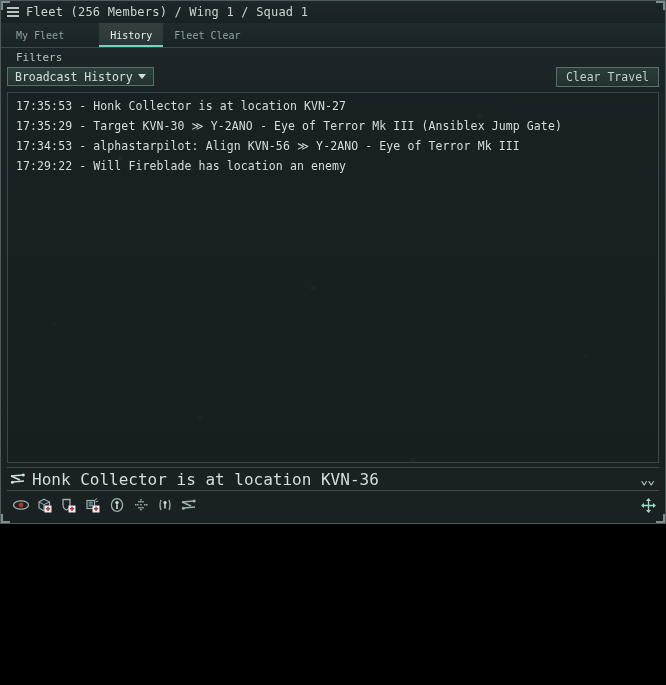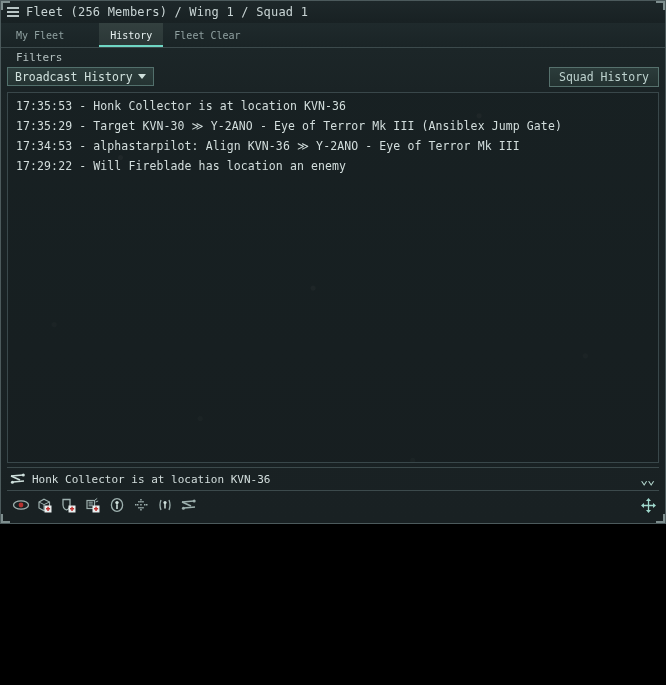--- a/index.html
+++ b/index.html
@@ -207,21 +207,21 @@
   #broadcast-preview {
     flex: 0 0 22px;
     display: flex;
     align-items: center;
     margin: 4px 6px 0 6px;
     border-top: 1px solid #3c4a4c;
     border-bottom: 1px solid #3c4a4c;
     padding: 0 2px;
   }
   #broadcast-preview-text {
-    font-size: 11px;
+    font-size: 16px;
     color: #d3dedd;
     margin-left: 7px;
     white-space: nowrap;
   }
   .spacer { flex: 1 1 auto; }
   .dbl-chevron {
     color: #bfe4da;
     font-size: 13px;
     line-height: 1;
     cursor: pointer;
@@ -288,28 +288,28 @@
       <div class="tab">Fleet Clear</div>
     </div>
 
     <div id="filters-bar">
       <div id="filters-label">Filters</div>
       <div class="filters-row">
         <div id="broadcast-filter">
           <span>Broadcast History</span>
           <span class="caret-down"></span>
         </div>
-        <div id="clear-history-button">Squad History</div>
+        <div id="clear-history-button">Clear Travel</div>
       </div>
     </div>
 
     <div id="history-log">
-      <div class="log-line">17:35:53 - Honk Collector is at location KVN-36</div>
+      <div class="log-line">17:35:53 - Honk Collector is at location KVN-27</div>
       <div class="log-line">17:35:29 - Target KVN-30 ≫ Y-2ANO - Eye of Terror Mk III (Ansiblex Jump Gate)</div>
-      <div class="log-line">17:34:53 - alphastarpilot: Align KVN-36 ≫ Y-2ANO - Eye of Terror Mk III</div>
+      <div class="log-line">17:34:53 - alphastarpilot: Align KVN-56 ≫ Y-2ANO - Eye of Terror Mk III</div>
       <div class="log-line">17:29:22 - Will Fireblade has location an enemy</div>
     </div>
 
     <div id="broadcast-preview">
       <span class="bcast-btn" style="width:16px;height:16px;">
         <svg width="15" height="12" viewBox="0 0 15 12">
           <path d="M1 3 L13 2" stroke="#cfe0dc" stroke-width="1.4" fill="none"></path>
           <path d="M1 3 L10 7" stroke="#cfe0dc" stroke-width="1.4" fill="none"></path>
           <path d="M3 9 L14 8" stroke="#cfe0dc" stroke-width="1.4" fill="none"></path>
           <circle cx="13.3" cy="2" r="1.5" fill="#cfe0dc"></circle>

